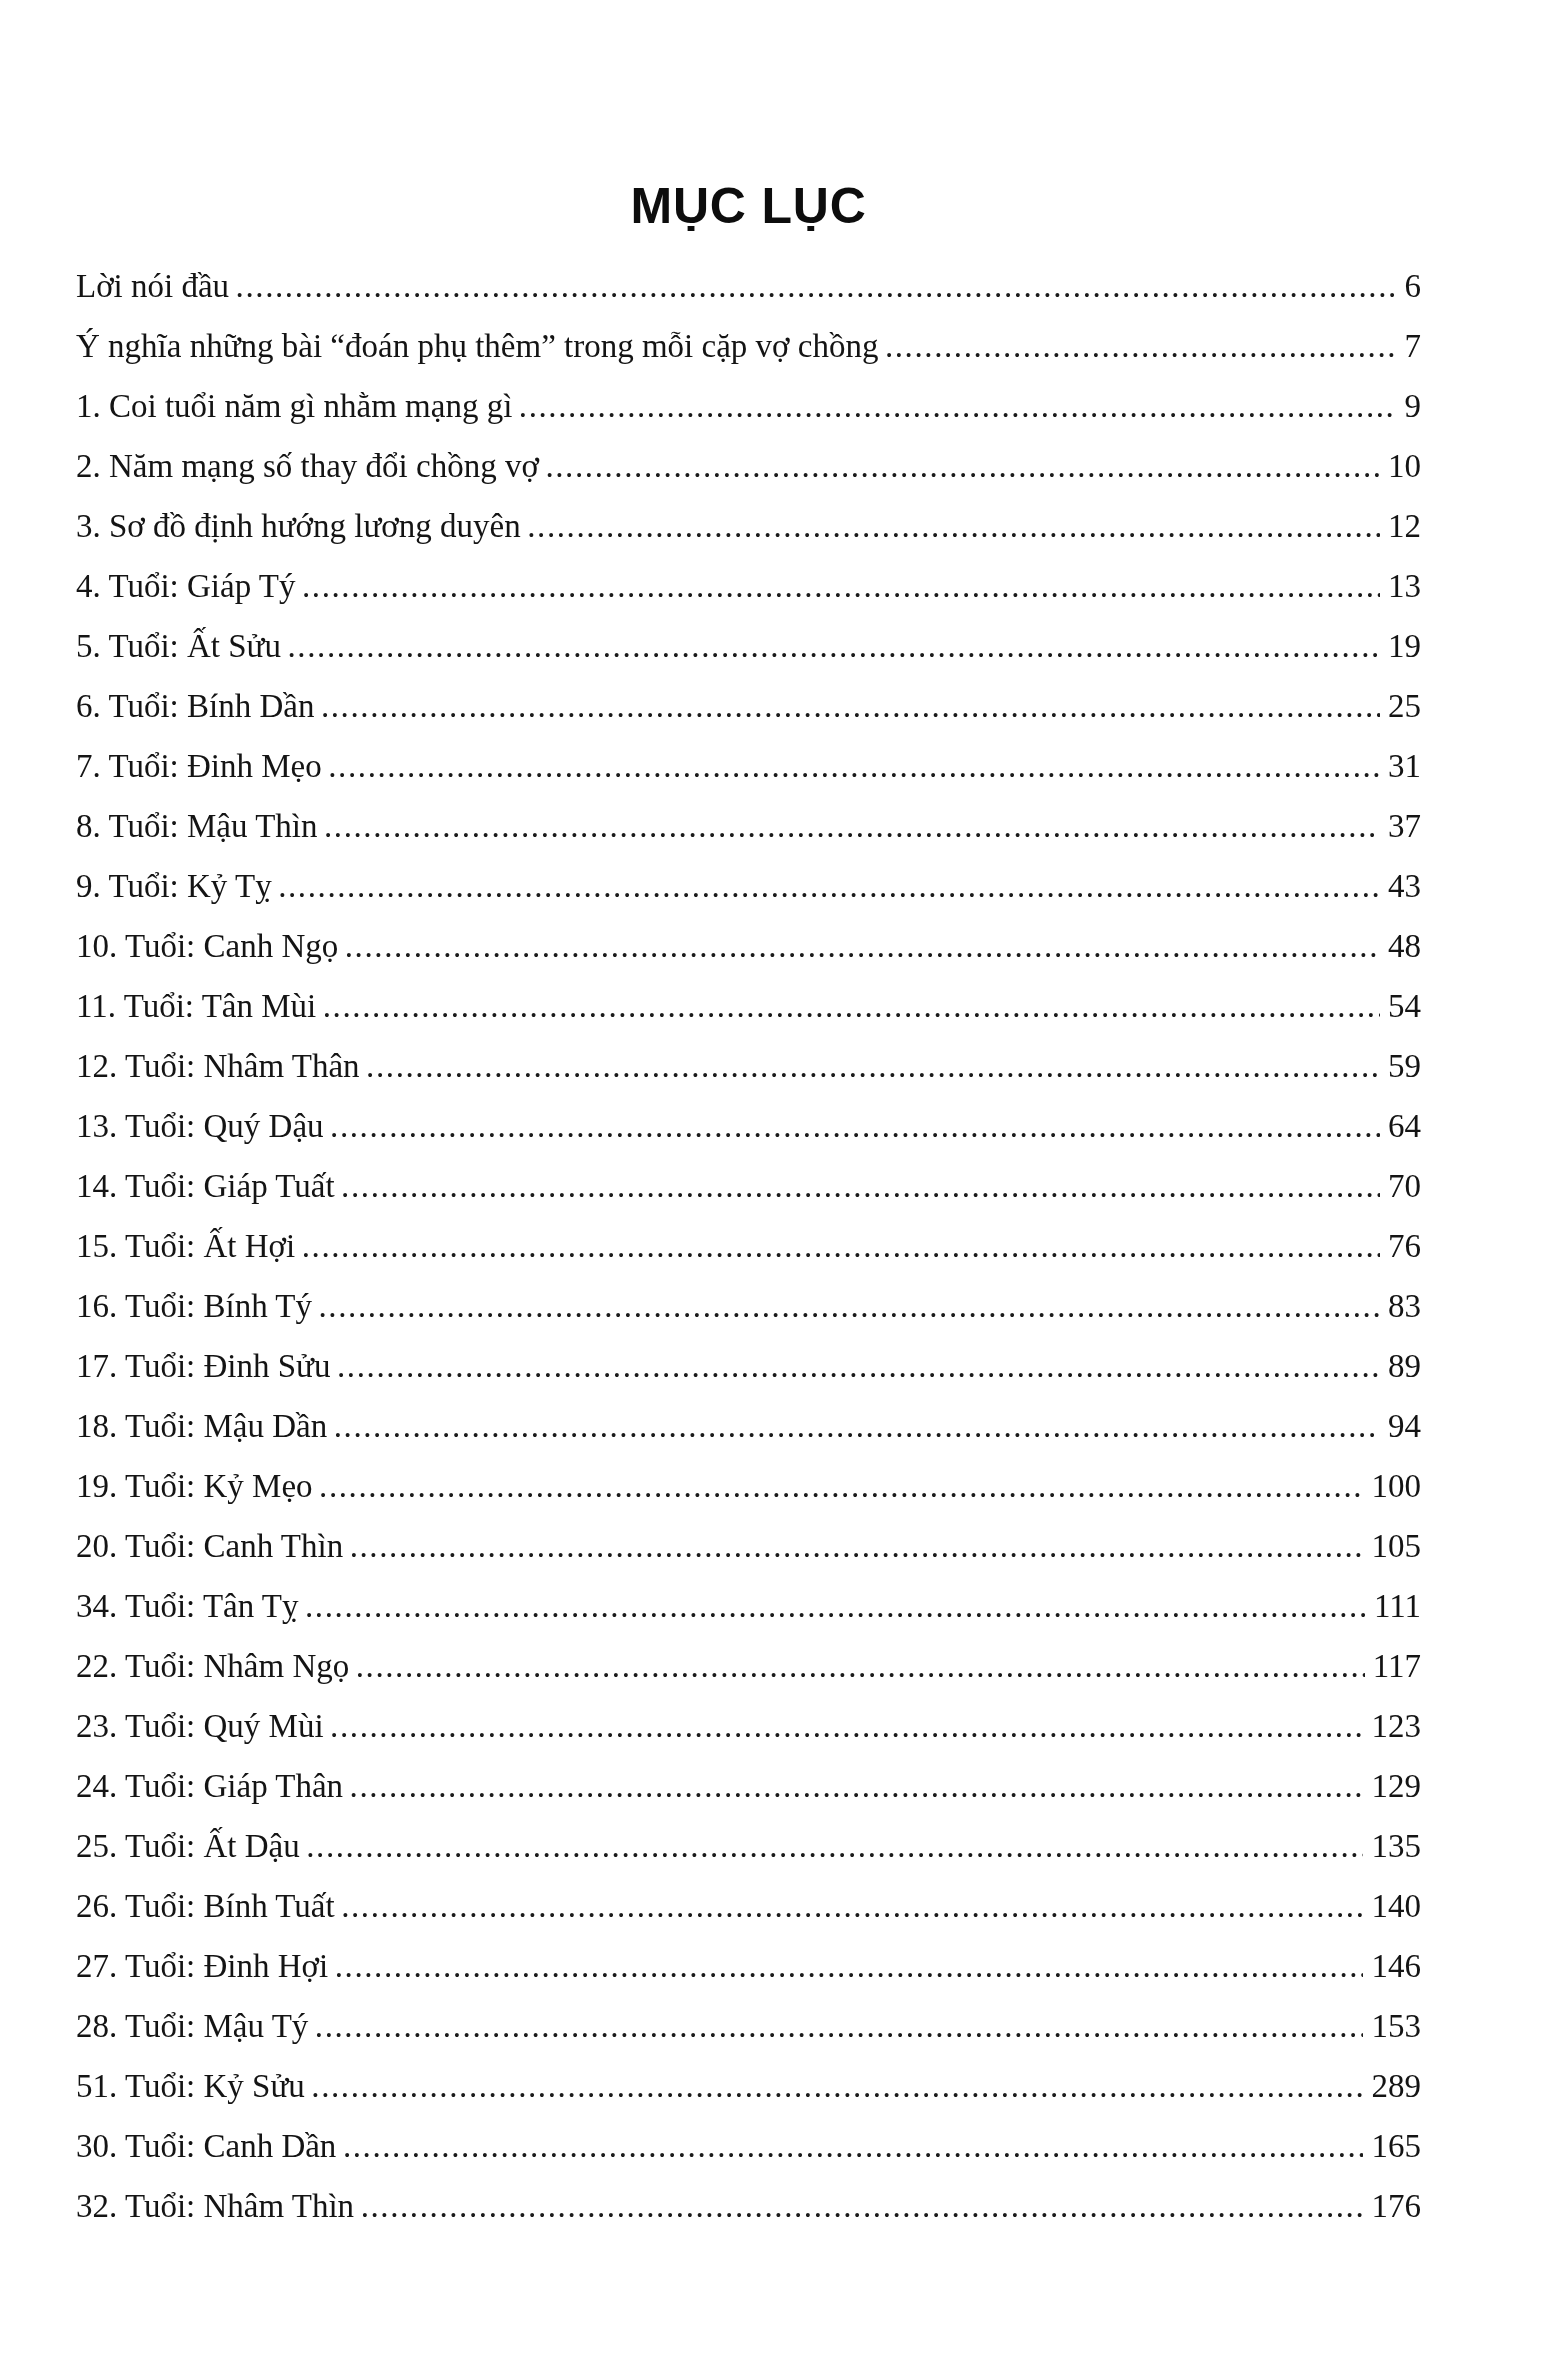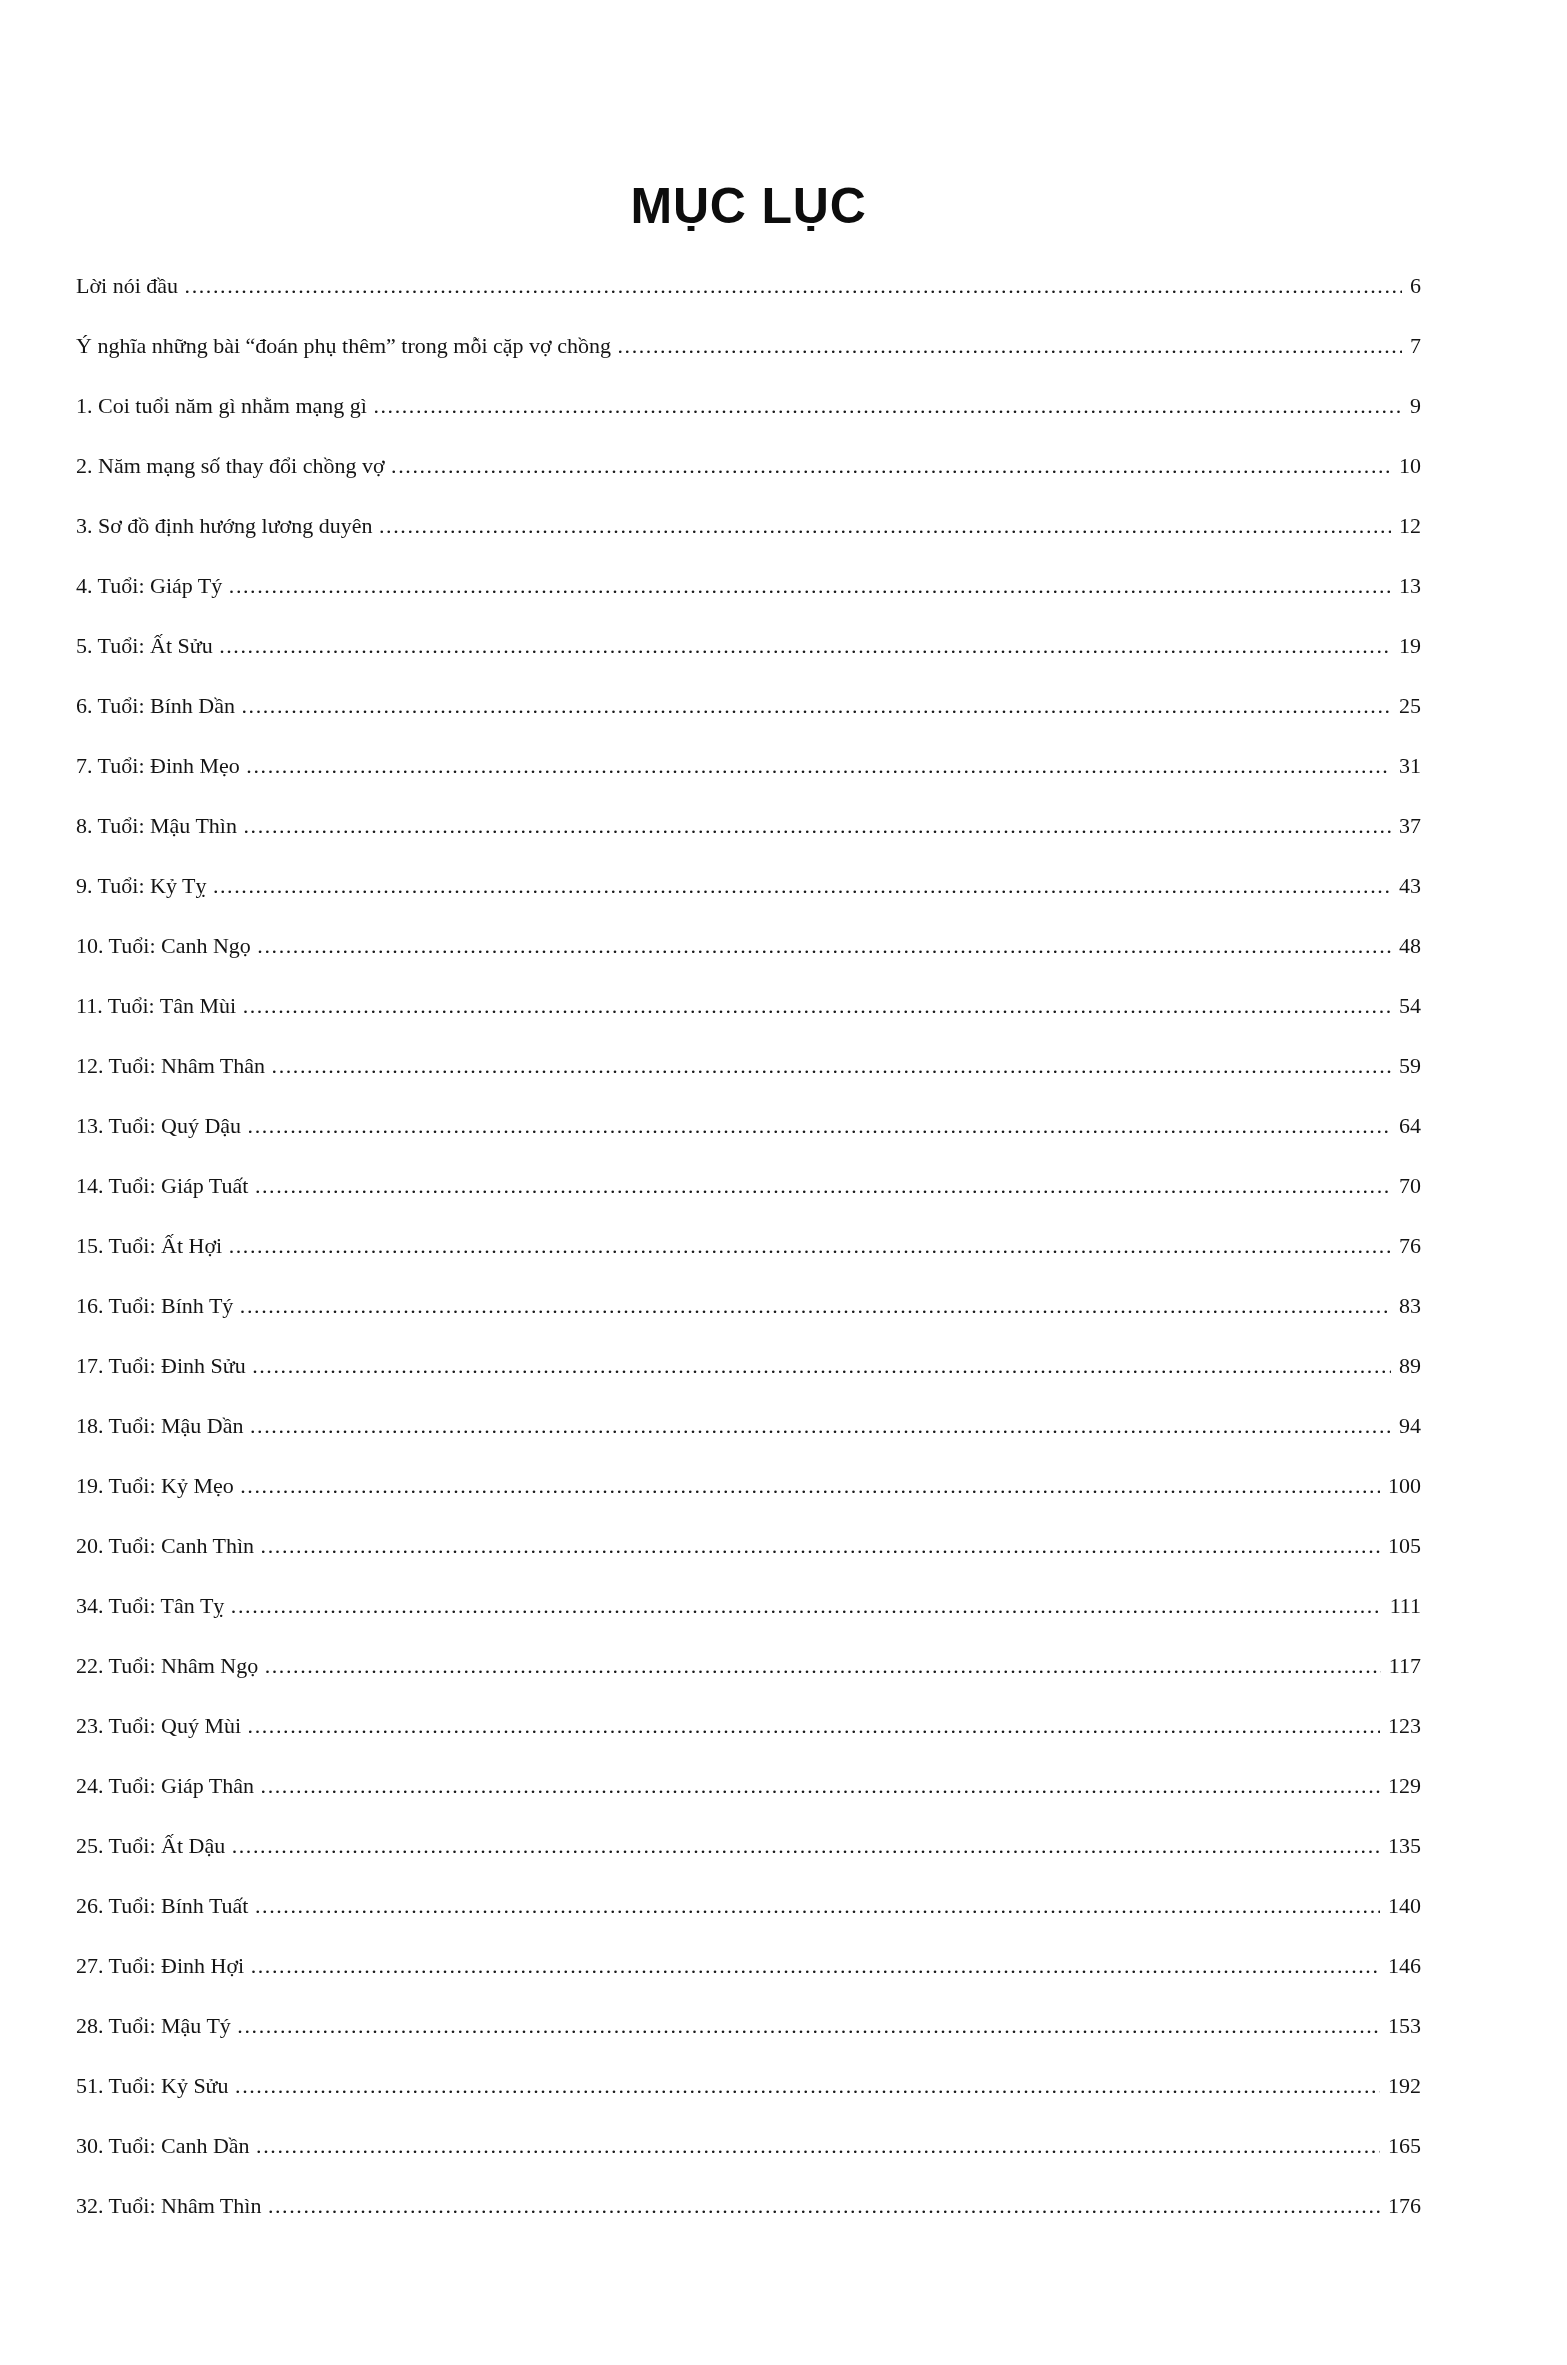--- a/index.html
+++ b/index.html
@@ -30,21 +30,21 @@
     letter-spacing: 0.8px;
     color: #0d0d0d;
     margin: 0 0 21px 0;
   }
   .toc-list {
     width: 100%;
   }
   .toc-row {
     display: flex;
     align-items: flex-end;
-    font-size: 22px;
+    font-size: 33px;
     line-height: 60px;
     white-space: nowrap;
   }
   .toc-label {
     flex: 0 0 auto;
     color: #141414;
   }
   .toc-dots {
     flex: 1 1 auto;
     min-width: 0;
@@ -216,21 +216,21 @@
     <span class="toc-page">146</span>
   </div>
       <div class="toc-row">
     <span class="toc-label">28. Tuổi: Mậu Tý </span>
     <span class="toc-dots"></span>
     <span class="toc-page">153</span>
   </div>
       <div class="toc-row">
     <span class="toc-label">51. Tuổi: Kỷ Sửu</span>
     <span class="toc-dots"></span>
-    <span class="toc-page">192</span>
+    <span class="toc-page">289</span>
   </div>
       <div class="toc-row">
     <span class="toc-label">30. Tuổi: Canh Dần</span>
     <span class="toc-dots"></span>
     <span class="toc-page">165</span>
   </div>
       <div class="toc-row">
     <span class="toc-label">32. Tuổi: Nhâm Thìn</span>
     <span class="toc-dots"></span>
     <span class="toc-page">176</span>

